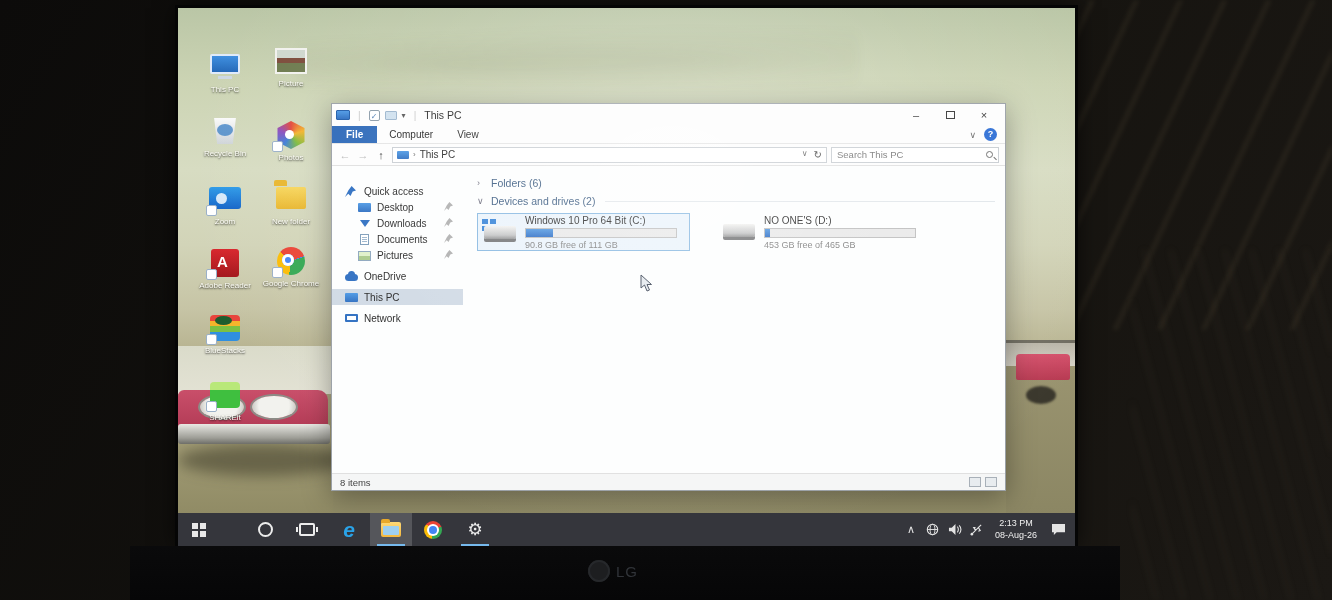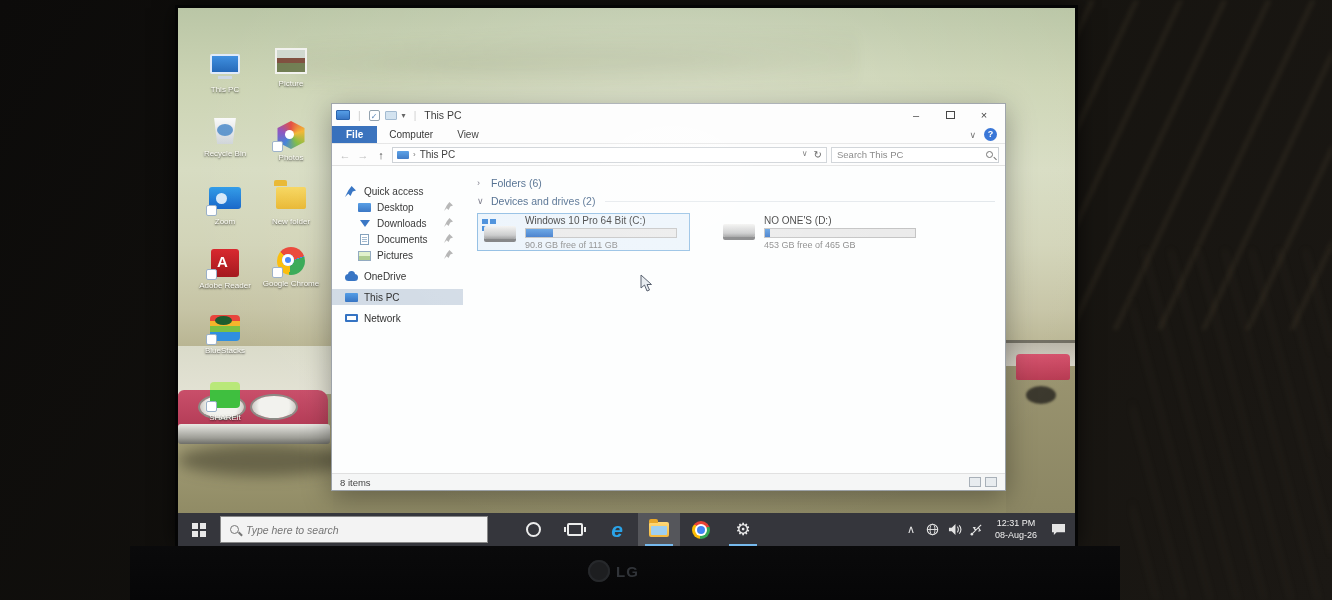--- a/index.html
+++ b/index.html
@@ -9,21 +9,21 @@
     background:repeating-linear-gradient(115deg, transparent 0 16px, rgba(120,105,75,.18) 16px 21px, transparent 21px 40px);
     filter:blur(2px); opacity:.8; }
   .wall-streaks2 { position:absolute; right:0; top:250px; width:200px; height:350px;
     background:repeating-linear-gradient(75deg, transparent 0 22px, rgba(90,80,60,.12) 22px 26px); filter:blur(3px); }
 
   
   .screen { position:absolute; left:178px; top:8px; width:897px; height:538px; background:#cfd6b8; overflow:hidden; box-shadow:0 0 0 3px #050505, 0 0 22px rgba(0,0,0,.8); }
   .chin { position:absolute; left:130px; top:546px; width:990px; height:54px; background:linear-gradient(180deg,#0a0a0b,#060607); }
   .lg-logo { position:absolute; left:588px; top:560px; display:flex; align-items:center; gap:6px; }
   .lg-emblem { width:22px; height:22px; border-radius:50%; background:#1d1e20; box-shadow:inset 0 0 0 2px #26282b; }
-  .lg-text { color:#313439; font-weight:bold; font-size:15px; letter-spacing:1px; }
+  .lg-text { color:#313439; font-weight:normal; font-size:15px; letter-spacing:1px; }
 
   
   .wallpaper { position:absolute; inset:0;
     background:linear-gradient(180deg,#bac6a6 0%,#ccd4b4 14%,#d7dcc2 30%,#d2d4b8 44%,#c6c4a5 56%,#b3ae8a 66%,#a19b74 78%,#918c67 92%,#8a8663 100%); }
   .trees { position:absolute; left:120px; top:22px; width:560px; height:70px;
     background:radial-gradient(ellipse at 30% 50%, rgba(70,80,40,.10), transparent 60%),
                radial-gradient(ellipse at 70% 40%, rgba(70,80,40,.08), transparent 60%); filter:blur(4px); }
   
   .sky-left { position:absolute; left:0; top:338px; width:155px; height:48px; background:linear-gradient(180deg,#dadbca,#e3e2d4); }
   .grass-left { position:absolute; left:0; top:420px; width:155px; height:90px; background:linear-gradient(180deg,#a59f78,#8f8a64); }
@@ -423,24 +423,20 @@
     </div>
 
     <svg class="cursor" viewBox="0 0 13 19">
       <path d="M1 1 L1 14 L4.5 11 L7 17 L9.5 16 L7 10.5 L11.5 10.5 Z" fill="#e8ecf0" stroke="#5a6270" stroke-width="1"></path>
     </svg>
 
     <div class="taskbar">
       <div class="tb-btn start">
           <div class="winlogo"></div>
         </div>
-      <div class="tb-search">
-        <div class="tb-mag"></div>
-        <input readonly="" placeholder="Type here to search" style="">
-      </div>
       <div class="tb-btn" style="margin-left:24px;">
           <div class="cortana-ring"></div>
         </div>
       <div class="tb-btn">
           <div class="taskview"></div>
         </div>
       <div class="tb-btn">
           <span class="edge-e">e</span>
         </div>
       <div class="tb-btn active">
@@ -467,21 +463,21 @@
               <path d="M10 4c1.5 1.5 1.5 4.5 0 6 M12 2.5c2.5 2.5 2.5 6.5 0 9" stroke="#e4e4e4" stroke-width="1.2" fill="none"></path>
             </svg>
         </div>
         <div class="tray-ic">
           <svg width="13" height="13" viewBox="0 0 14 14">
               <path d="M2 12 L10 4 M10 4 l2-2 M6 8 L4 5 l2 0 M9 5 l2 3 -2 1" stroke="#e4e4e4" stroke-width="1.2" fill="none"></path>
               <circle cx="2" cy="12" r="1.4" fill="#e4e4e4"></circle>
             </svg>
         </div>
         <div class="clock">
-          <div>12:31 PM</div>
+          <div>2:13 PM</div>
           <div>08-Aug-26</div>
         </div>
         <div class="action-center">
           <svg width="15" height="13" viewBox="0 0 16 14">
               <path d="M1 1h14v9H6l-3 3v-3H1z" fill="#e4e4e4"></path>
             </svg>
         </div>
       </div>
     </div>
 

